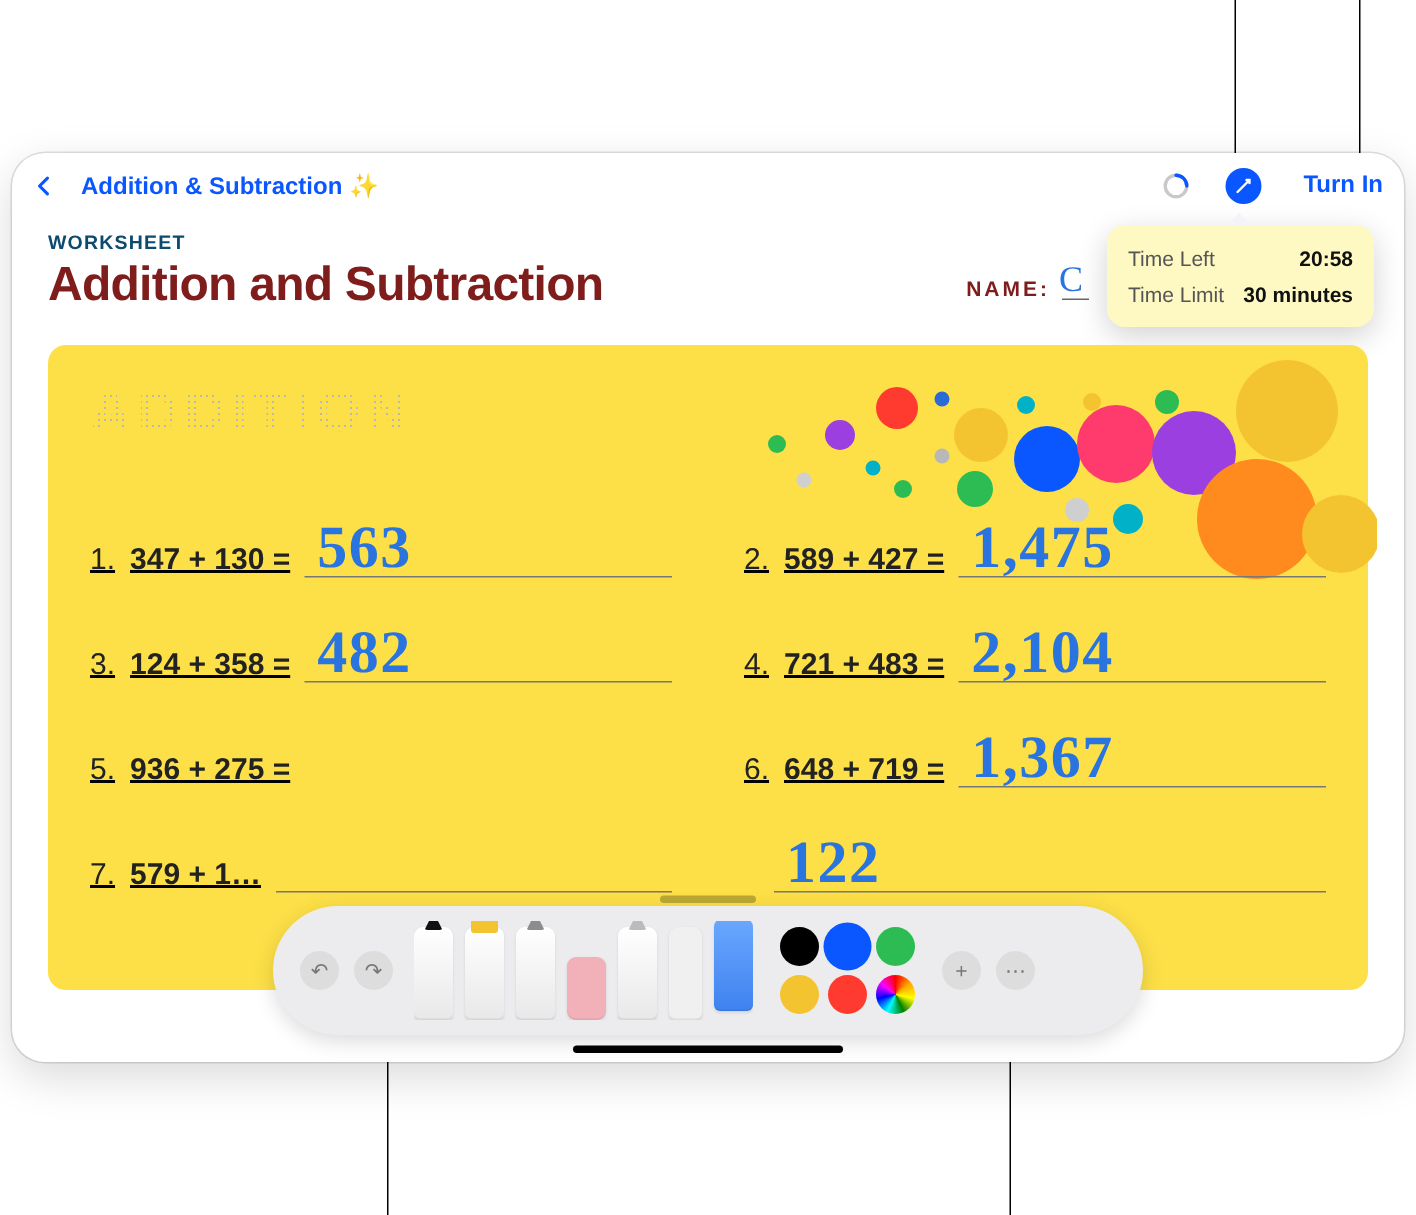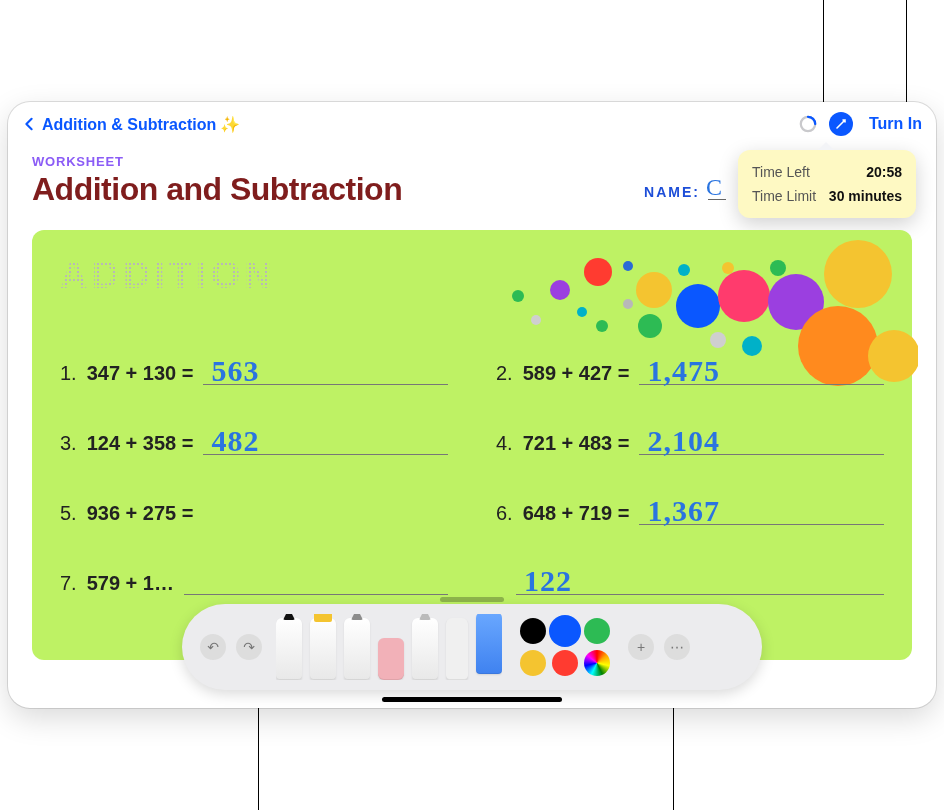--- a/index.html
+++ b/index.html
@@ -24,21 +24,21 @@
     border-radius: 22px;
     background: #fff;
     box-shadow: 0 0 0 1px rgba(0,0,0,.12), 0 10px 30px rgba(0,0,0,.15);
     overflow: hidden;
   }
   .nav {
     height: 44px;
     display: flex;
     align-items: center;
     padding: 0 14px;
-    gap: 6px;
+    gap: 18px;
   }
   .back-chev { width: 14px; height: 14px; flex: 0 0 auto; }
   .nav-title { font-size: 16px; font-weight: 600; color: #0a57ff; }
   .nav-spacer { flex: 1; }
   .timer-ring { width: 18px; height: 18px; flex: 0 0 auto; margin-right: 6px; }
   .markup-btn {
     width: 24px; height: 24px; border-radius: 50%;
     background: #0a57ff; color: #fff; font-size: 13px; font-weight: 700;
     display: flex; align-items: center; justify-content: center;
     flex: 0 0 auto; margin-right: 10px;
@@ -59,34 +59,35 @@
     content: ""; position: absolute; top: -8px; left: 80px;
     border: 8px solid transparent; border-bottom-color: #f3f4f7; border-top: none;
   }
   .tp-row { display: flex; justify-content: space-between; padding: 4px 0; }
   .tp-label { color: #555; }
   .tp-val { font-weight: 600; color: #111; }
 
   .page {
     padding: 8px 24px 0 24px;
   }
-  .eyebrow { font-size: 13px; letter-spacing: .8px; color: #8b5cf6; font-weight: 600; }
+  .eyebrow { font-size: 13px; letter-spacing: .8px; color: #0c4a6e; font-weight: 600; }
   .title { font-size: 32px; font-weight: 800; color: #7f1d1d; margin-top: 2px; letter-spacing: -.5px; }
   .name-block { position: absolute; top: 76px; right: 210px; display: flex; align-items: flex-end; gap: 8px; }
-  .name-label { font-size: 14px; letter-spacing: 2px; color: #1d4ed8; font-weight: 700; margin-left: 32px; }
+  .name-label { font-size: 14px; letter-spacing: 2px; color: #7f1d1d; font-weight: 700; margin-left: 32px; }
   .name-line { width: 18px; border-bottom: 1.5px solid #666; height: 22px; position: relative; }
   .name-cursive { position: absolute; bottom: -2px; left: -2px; font-family: "Segoe Script","Comic Sans MS",cursive; color: #2a74e0; font-size: 24px; }
 
   .card {
     margin-top: 22px;
-    background: #bef264;
+    background: #fde047;
     border-radius: 12px;
     padding: 24px 28px 40px 28px;
     position: relative;
     min-height: 430px;
+    text-decoration: underline;
   }
   .section-h {
     font-size: 38px; font-weight: 800; letter-spacing: 4px;
     color: #b8b8b8;
     -webkit-text-stroke: 0;
     background-image: radial-gradient(#b8b8b8 1px, transparent 1px);
     background-size: 4px 4px;
     -webkit-background-clip: text;
     background-clip: text;
     color: transparent;
@@ -103,21 +104,21 @@
     font-size: 20px;
     color: #222;
   }
   .prob { display: flex; align-items: flex-end; gap: 10px; white-space: nowrap; }
   .pnum { font-weight: 400; }
   .pexpr { font-weight: 600; }
   .ans-slot { flex: 1; border-bottom: 1.5px solid #777; height: 34px; position: relative; min-width: 130px; }
   .ans-hand {
     position: absolute; bottom: -4px; left: 8px;
     font-family: "Segoe Script","Comic Sans MS",cursive;
-    color: #2a74e0; font-size: 30px; font-weight: 600; letter-spacing: 1px;
+    color: #2a74e0; font-size: 40px; font-weight: 600; letter-spacing: 1px;
   }
 
   .toolbar {
     position: absolute;
     left: 50%; transform: translateX(-50%);
     bottom: 18px;
     width: 580px; height: 86px;
     background: #ececee;
     border-radius: 44px;
     display: flex; align-items: center;

